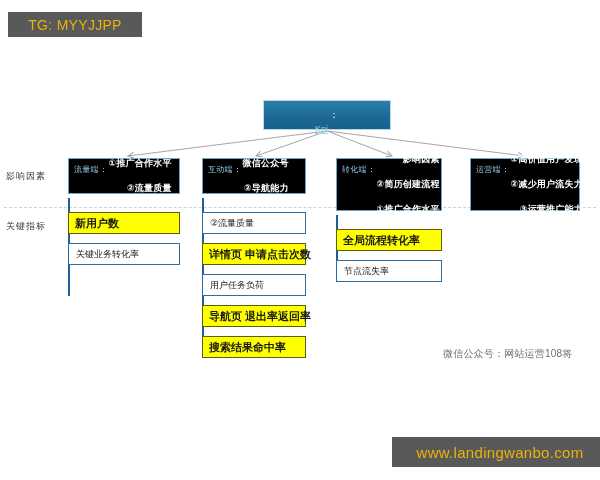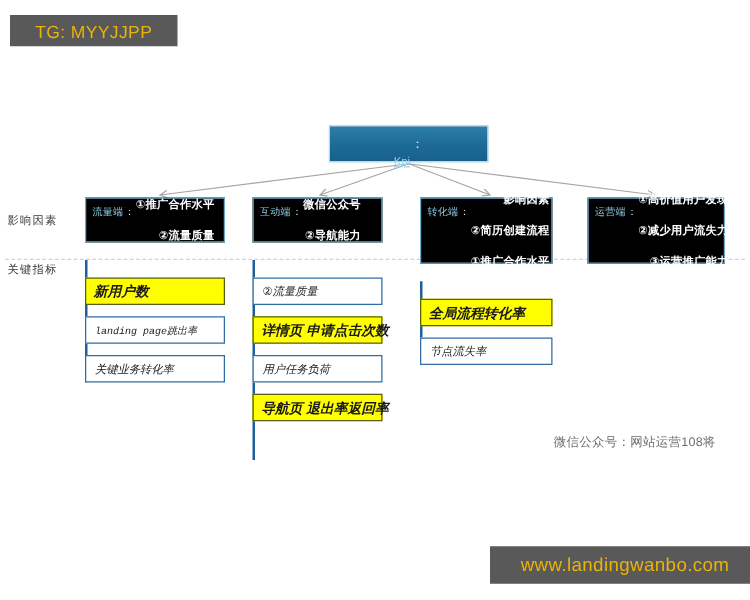--- a/index.html
+++ b/index.html
@@ -73,21 +73,21 @@
 
   
   .row-label {
     position: absolute;
     left: 6px;
     font-size: 9px;
     color: #3a3a3a;
     letter-spacing: 1px;
   }
   #row-label-factors { top: 170px; }
-  #row-label-metrics { top: 209px; }
+  #row-label-metrics { top: 220px; }
 
   
   #row-divider {
     position: absolute;
     left: 4px; top: 207px;
     width: 592px;
     border-top: 1px dashed #d2d2d2;
   }
 
   
@@ -144,22 +144,21 @@
   
   .spine {
     position: absolute;
     width: 2px;
     background: #1f5f99;
   }
 
   
   .metric-list {
     position: relative;
-    margin-top: 28px;
-    font-style: italic;
+    margin-top: 18px;
   }
   .metric-box {
     background: #ffffff;
     border: 1.5px solid #2f6ca3;
     box-sizing: border-box;
     height: 22px;
     margin-bottom: 9px;
     display: flex;
     align-items: center;
     padding-left: 7px;
@@ -226,39 +225,39 @@
       <span class="cat-name">流量端</span>
       <span class="cat-colon">：</span>
       <div class="cat-items">
         <div class="cat-item">①推广合作水平</div>
         <div class="cat-item">②流量质量</div>
       </div>
     </div>
     <div class="metric-list">
       <div class="spine" style="left: 0px; top: -14px; height: 98px;"></div>
       <div class="metric-box highlight">新用户数</div>
-      <div class="metric-box mono">landing page跳出率</div>
       <div class="metric-box">关键业务转化率</div>
     </div>
   </div>
 <div class="column col-1">
     <div class="cat-box cat-h2">
       <span class="cat-name">互动端</span>
       <span class="cat-colon">：</span>
       <div class="cat-items">
         <div class="cat-item">微信公众号</div>
         <div class="cat-item">②导航能力</div>
       </div>
     </div>
     <div class="metric-list">
       <div class="spine" style="left: 0px; top: -14px; height: 160px;"></div>
       <div class="metric-box">②流量质量</div>
       <div class="metric-box highlight">详情页 申请点击次数</div>
       <div class="metric-box">用户任务负荷</div>
       <div class="metric-box highlight">导航页 退出率返回率</div>
+      <div class="metric-box highlight">搜索结果命中率</div>
     </div>
   </div>
 <div class="column col-2">
     <div class="cat-box cat-h3">
       <span class="cat-name">转化端</span>
       <span class="cat-colon">：</span>
       <div class="cat-items">
         <div class="cat-item">影响因素</div>
         <div class="cat-item">②简历创建流程</div>
         <div class="cat-item">①推广合作水平</div>

